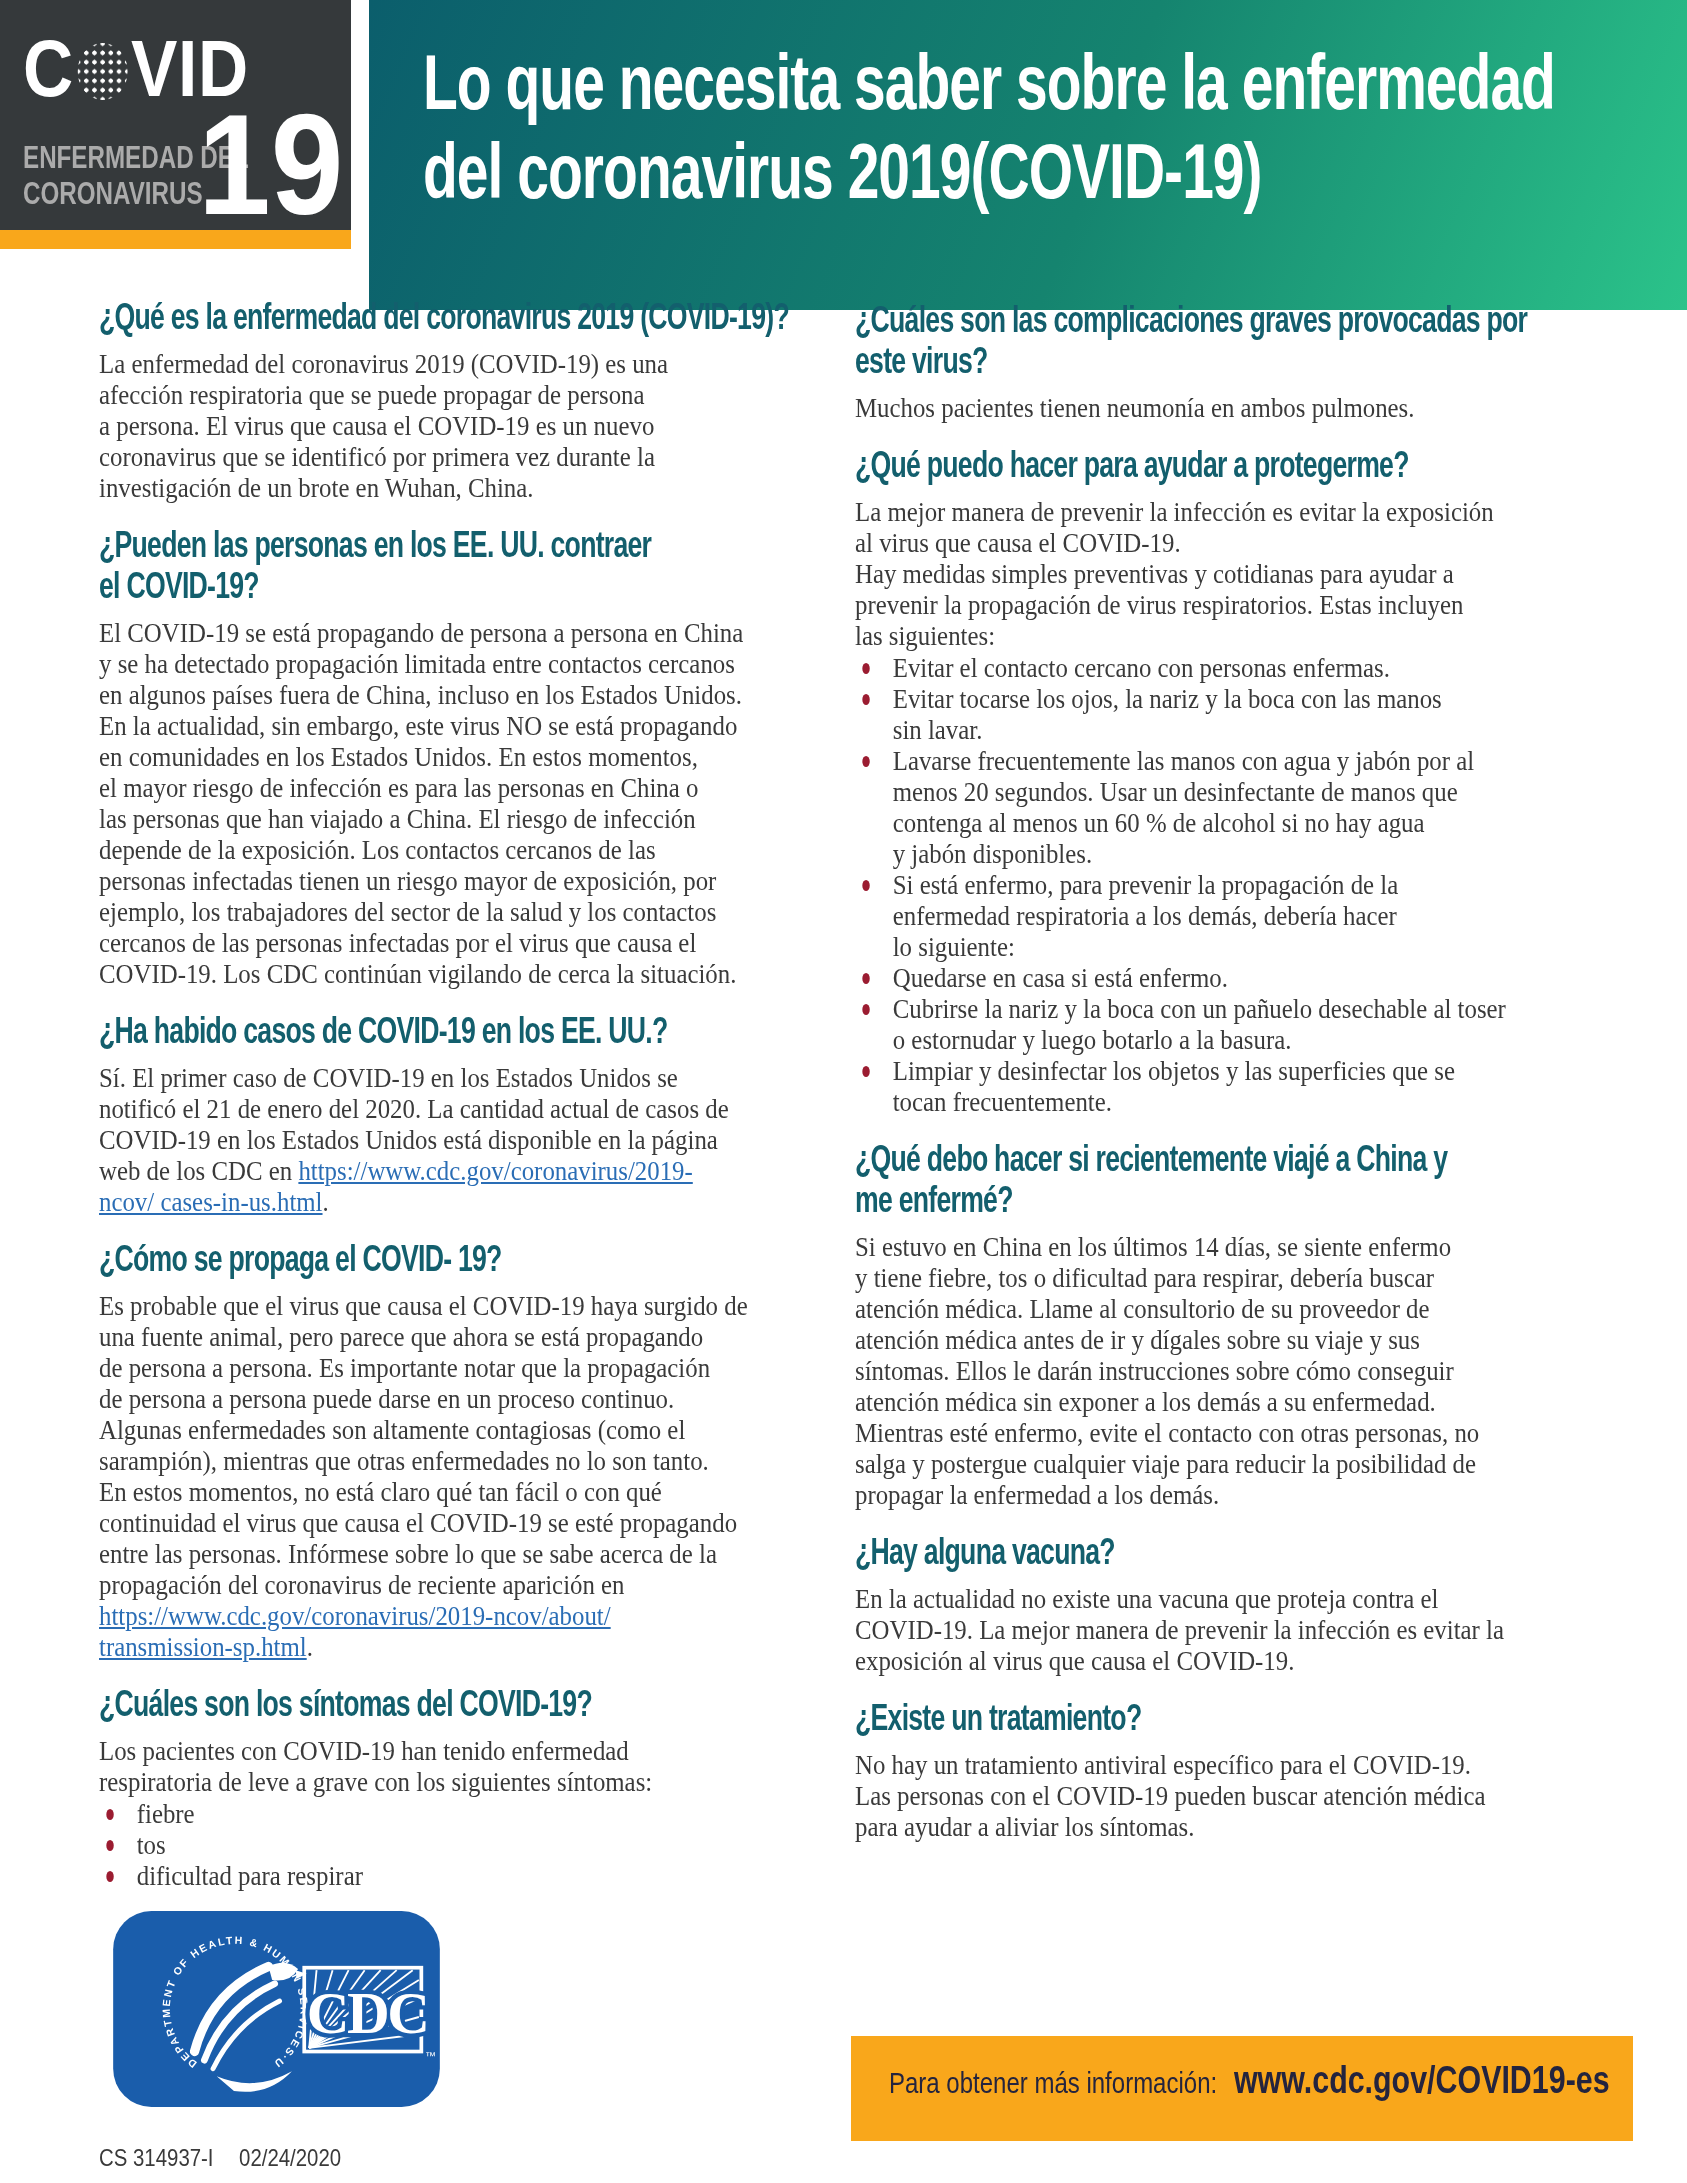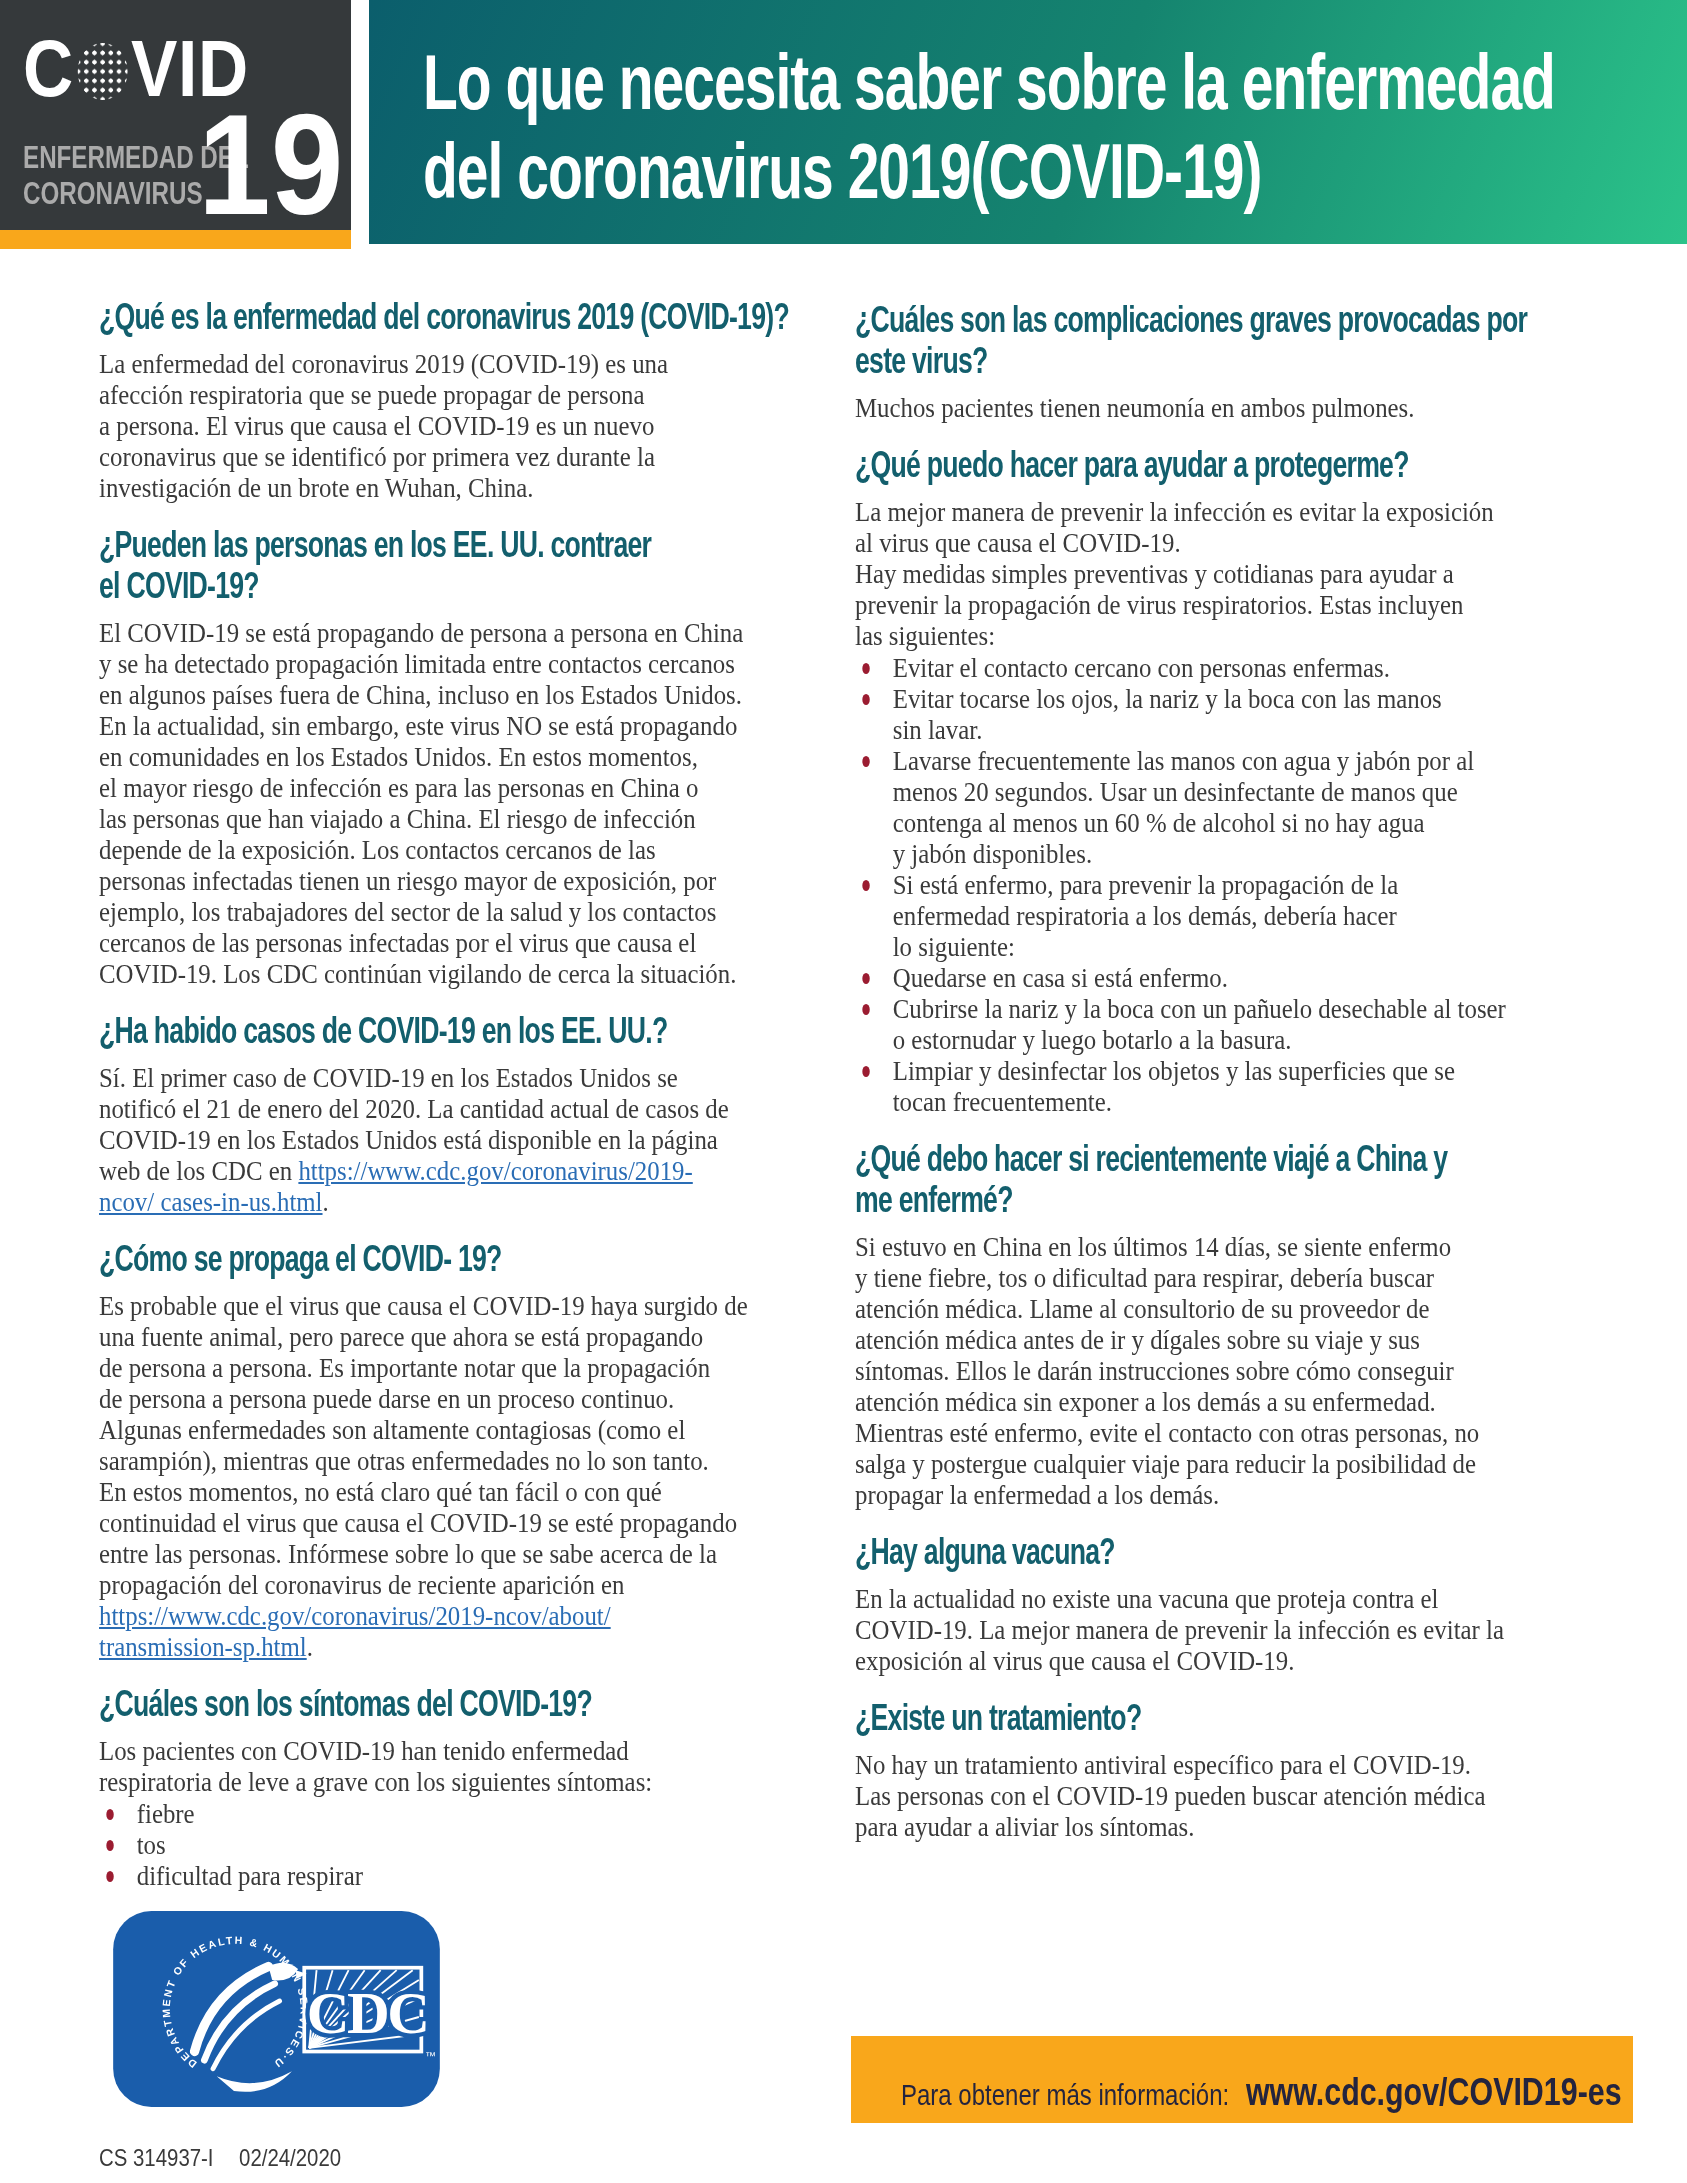--- a/index.html
+++ b/index.html
@@ -2,21 +2,21 @@
 <html style="font-size:10.6px"><head>
 <meta charset="utf-8">
 <style>
   html,body{margin:0;padding:0;}
   body{width:1687px;height:2183px;position:relative;background:#ffffff;
        font-family:"Liberation Sans", sans-serif;overflow:hidden;}
 
   
   .hdr-black{position:absolute;left:0;top:0;width:351px;height:230px;background:#35393B;}
   .hdr-orange{position:absolute;left:0;top:230px;width:351px;height:18.5px;background:#F9A71B;}
-  .hdr-teal{position:absolute;left:369px;top:0;width:1318px;height:244px;
+  .hdr-teal{position:absolute;left:369px;top:0;width:1318px;height:310px;
             background:linear-gradient(112deg,#0B5E6C 0%,#15846F 55%,#2BC38A 100%);}
   .covid-word{position:absolute;left:22.5px;top:29px;color:#fff;font-weight:bold;font-size:79px;
               line-height:79px;letter-spacing:0.7px;transform:scaleX(.88);transform-origin:0 0;
               display:flex;align-items:center;white-space:pre;}
   .virus-ball{display:inline-block;width:57px;height:57px;border-radius:50%;margin:5.3px 4px 0 4px;
               background:radial-gradient(circle,#ffffff 2.2px,transparent 2.6px);
               background-size:9.3px 9.3px;background-position:center;}
   .covid-19{position:absolute;left:198px;top:99px;color:#fff;font-weight:bold;font-size:142px;
             line-height:132px;transform:scaleX(.92);transform-origin:0 0;}
   .covid-sub{position:absolute;left:22.5px;top:140px;color:#ABABAB;font-weight:bold;font-size:31px;
@@ -39,22 +39,22 @@
   ul.blist li{position:relative;padding-left:41px;color:#3A3A3A;font-family:"Liberation Serif", serif;
               font-size:27px;line-height:31px;white-space:pre;transform:scaleX(.92);transform-origin:0 0;}
   ul.blist li::before{content:"";position:absolute;left:8px;top:10px;width:8px;height:10.6px;
                       border-radius:50%;background:#9B1C31;}
 
   
   .cdc-logo{position:absolute;left:101px;top:1911px;width:351px;height:196px;}
   .cs-line{position:absolute;left:99px;top:2144px;color:#3A3A3A;font-size:24px;
            transform:scaleX(.85);transform-origin:0 0;white-space:pre;}
   .cs-line .date{margin-left:30px;}
-  .info-banner{position:absolute;left:851px;top:2036px;width:782px;height:87px;background:#F9A71B;
-               display:flex;align-items:baseline;padding:12px;box-sizing:border-box;}
+  .info-banner{position:absolute;left:851px;top:2036px;width:782px;height:105px;background:#F9A71B;
+               display:flex;align-items:baseline;padding:0;box-sizing:border-box;}
   .info-inner{display:flex;align-items:baseline;margin:22.5px 0 0 38px;transform:scaleX(.8);
               transform-origin:0 0;white-space:pre;color:#24243E;}
   .info-label{font-size:30px;font-weight:normal;}
   .info-url{font-size:38px;font-weight:bold;margin-left:21px;}
 </style>
 </head>
 <body>
 
 <div class="hdr-black">
   <div class="covid-word"><span>C</span><span class="virus-ball"></span><span>VID</span></div>

